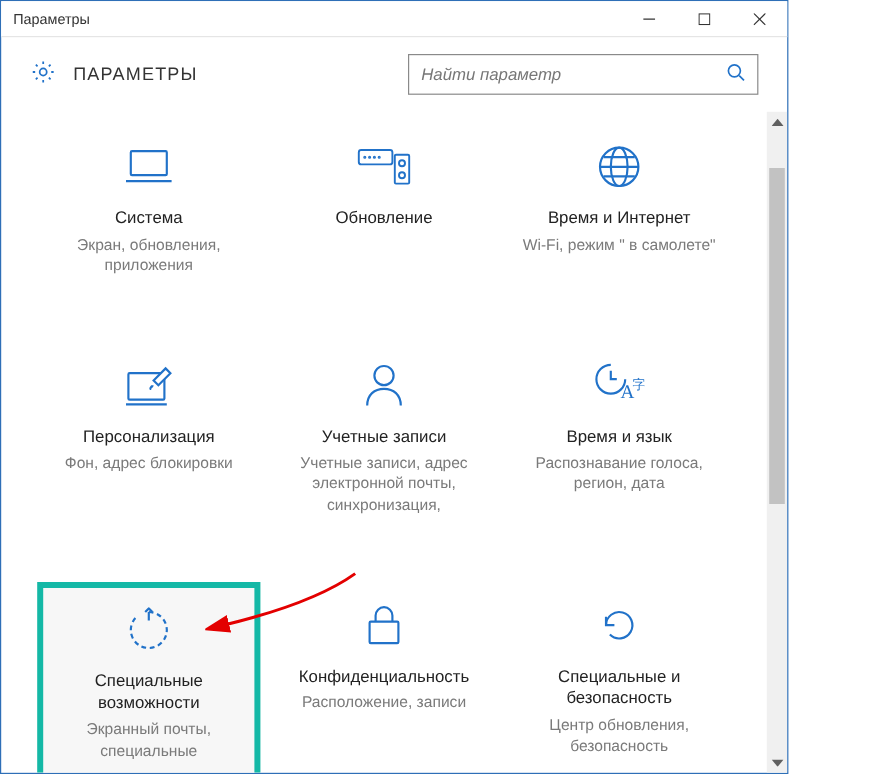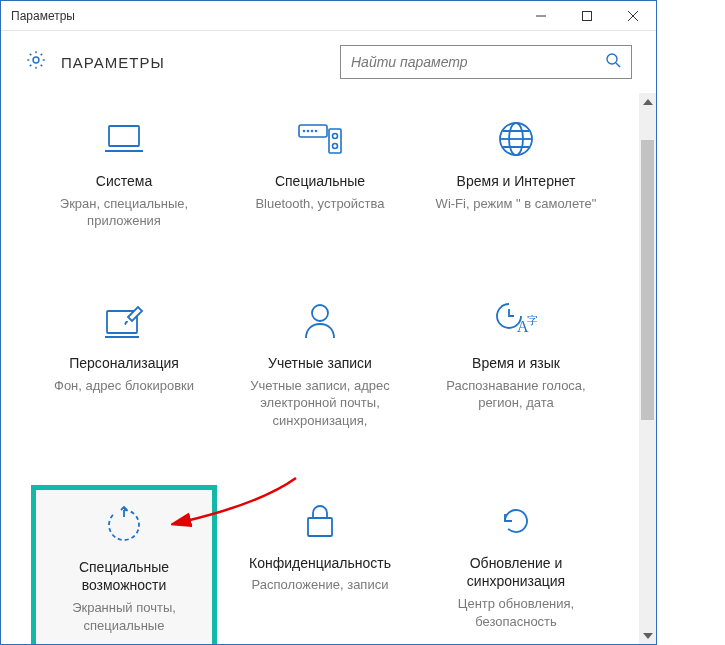--- a/index.html
+++ b/index.html
@@ -87,38 +87,37 @@
       <div class="grid">
 
         <div class="tile">
           <div class="icon-box">
             <svg width="42" height="34" viewBox="0 0 42 34" fill="none" stroke="currentColor" stroke-width="1.8">
               <rect x="6" y="4" width="30" height="20" rx="1"></rect>
                 <path d="M2 29h38"></path>
             </svg>
           </div>
           <div class="tile-title">Система</div>
-          <div class="tile-sub">Экран, специальные, приложения</div>
+          <div class="tile-sub">Экран, обновления, приложения</div>
         </div>
 
         <div class="tile">
           <div class="icon-box">
             <svg width="46" height="36" viewBox="0 0 46 36" fill="none" stroke="currentColor" stroke-width="1.6">
               <rect x="2" y="4" width="28" height="12" rx="2"></rect>
               <circle cx="7" cy="10" r="0.5" fill="currentColor"></circle>
                 <circle cx="11" cy="10" r="0.5" fill="currentColor"></circle>
                 <circle cx="15" cy="10" r="0.5" fill="currentColor"></circle>
                 <circle cx="19" cy="10" r="0.5" fill="currentColor"></circle>
               <rect x="32" y="8" width="12" height="24" rx="1"></rect>
               <circle cx="38" cy="15" r="2.5"></circle>
                 <circle cx="38" cy="25" r="2.5"></circle>
             </svg>
           </div>
-          <div class="tile-title">Специальные</div>
-          <div class="tile-sub">Bluetooth, устройства</div>
+          <div class="tile-title">Обновление</div>
         </div>
 
         <div class="tile">
           <div class="icon-box">
             <svg width="38" height="38" viewBox="0 0 38 38" fill="none" stroke="currentColor" stroke-width="1.8">
               <circle cx="19" cy="19" r="16"></circle>
               <ellipse cx="19" cy="19" rx="7" ry="16"></ellipse>
               <line x1="3" y1="19" x2="35" y2="19"></line>
               <path d="M6 11h26M6 27h26"></path>
             </svg>
@@ -187,21 +186,21 @@
           <div class="tile-sub">Расположение, записи</div>
         </div>
 
         <div class="tile">
           <div class="icon-box">
             <svg width="38" height="38" viewBox="0 0 38 38" fill="none" stroke="currentColor" stroke-width="1.8">
               <path d="M8 19a11 11 0 1 1 3.2 7.8"></path>
               <path d="M8 12v7h7"></path>
             </svg>
           </div>
-          <div class="tile-title">Обновление и синхронизация</div>
+          <div class="tile-title">Специальные и безопасность</div>
           <div class="tile-sub">Центр обновления, безопасность</div>
         </div>
 
         <svg class="arrow-annot" style="left:170px; top:380px;" width="130" height="60" viewBox="0 0 130 60">
           <defs>
               <marker id="ah" markerWidth="10" markerHeight="10" refX="2" refY="3" orient="auto">
             <path d="M0,0 L0,6 L9,3 z" fill="#e30000"></path>
           </marker>
             </defs>
           <path d="M125 5 Q90 30 15 48" stroke="#e30000" stroke-width="2.5" fill="none" marker-end="url(#ah)"></path>

